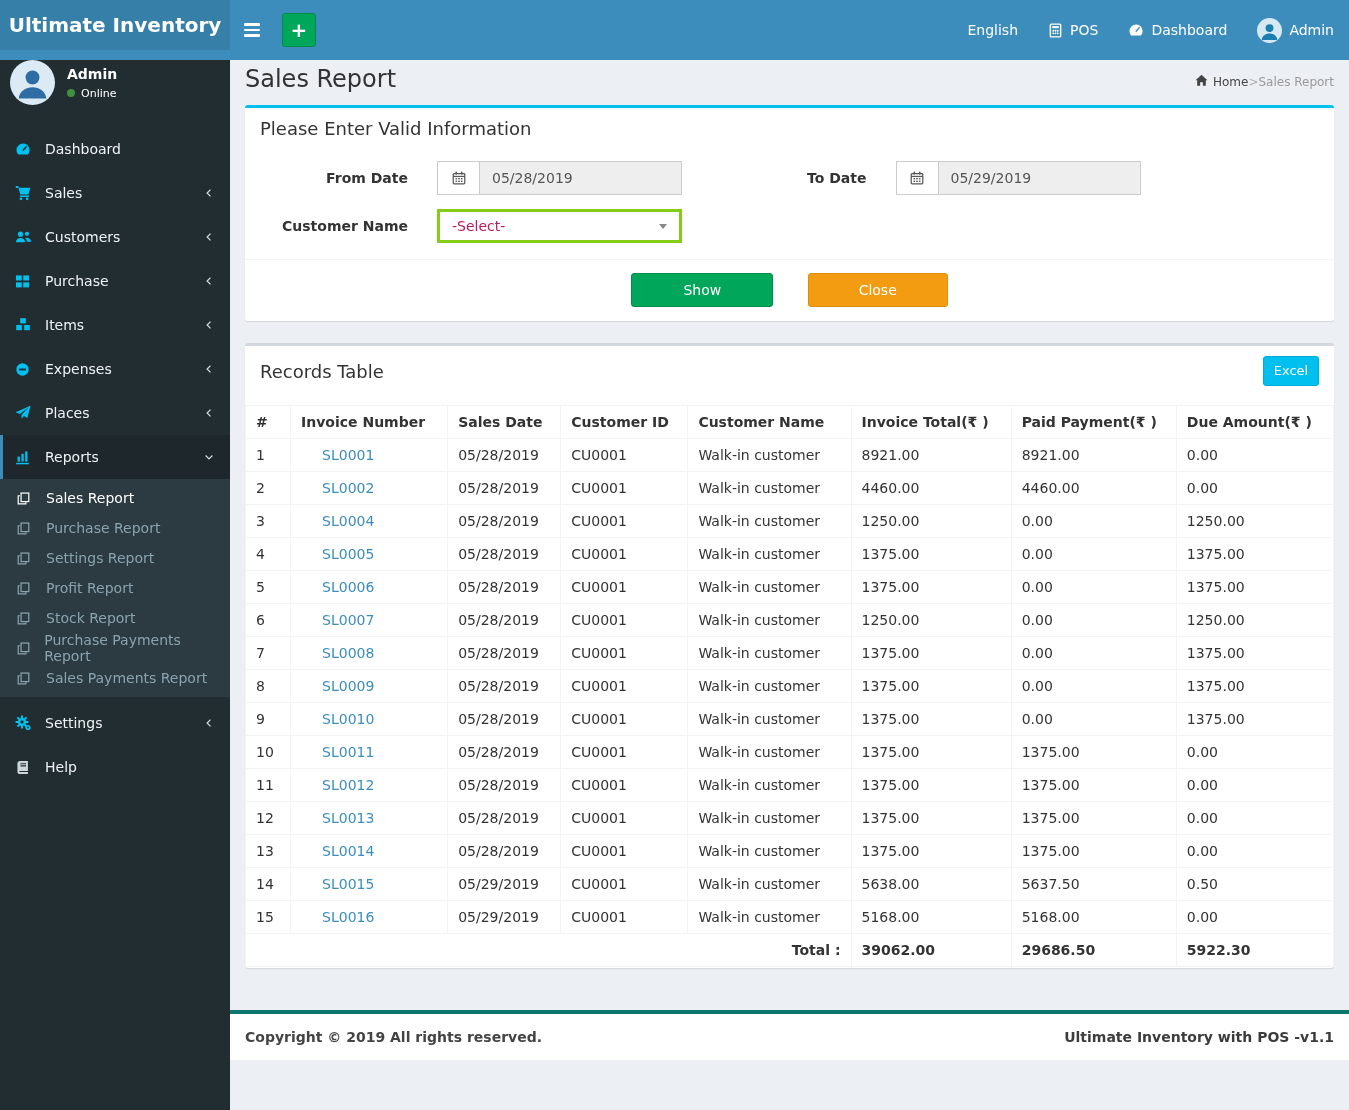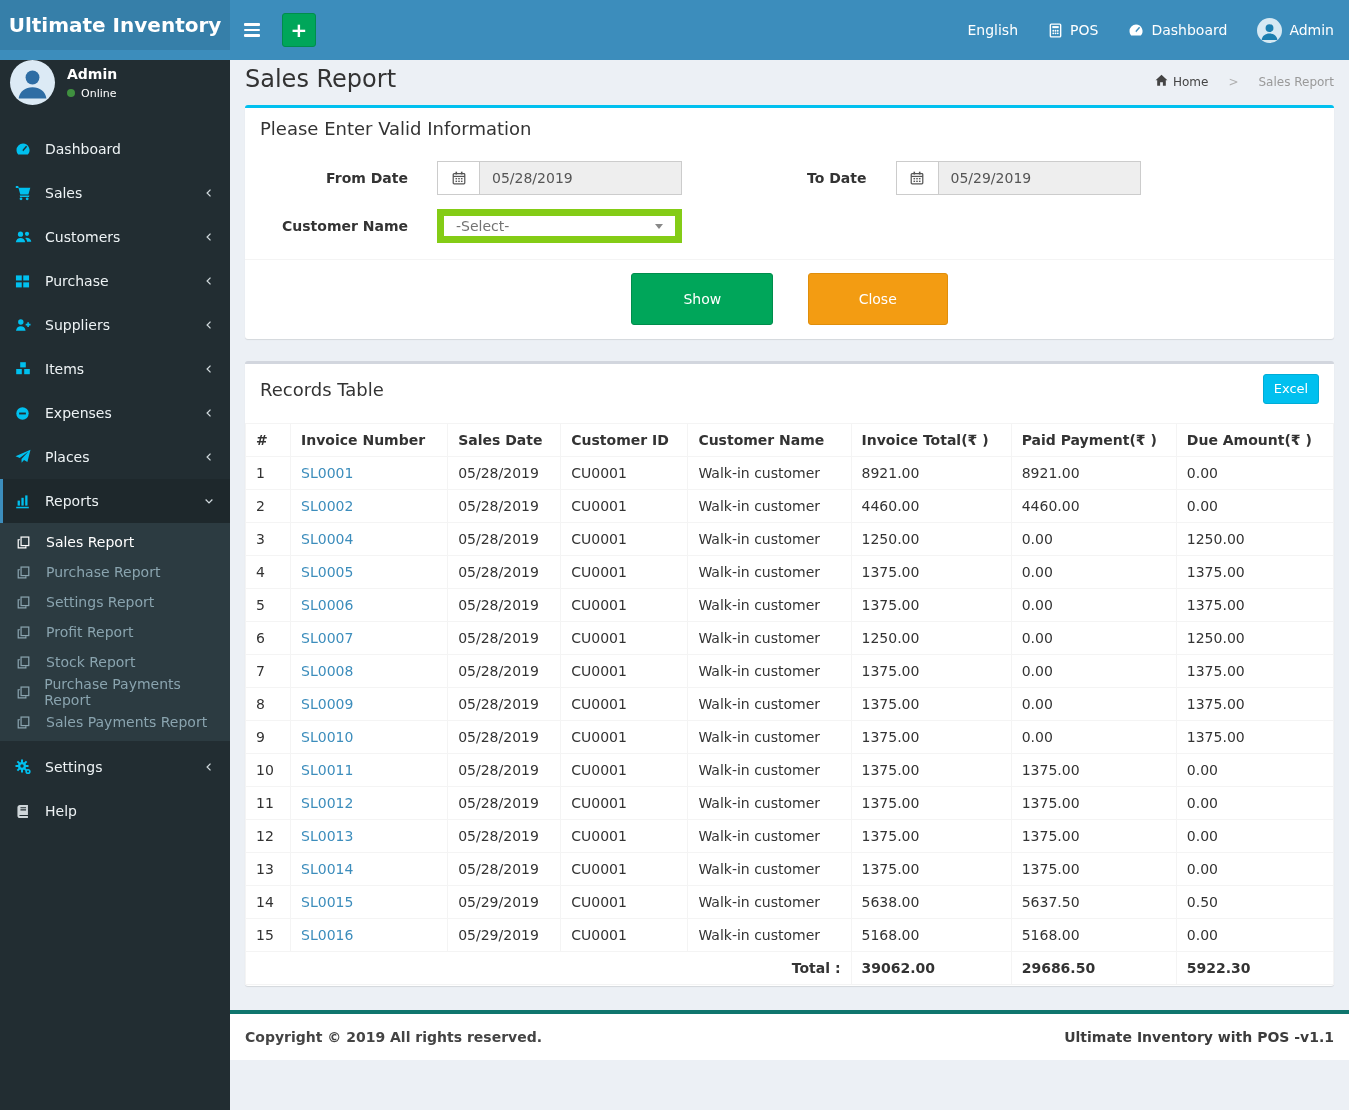--- a/index.html
+++ b/index.html
@@ -44,21 +44,21 @@
   .submenu-item .mi-icon { width:20px; margin-right:9px; color:#8aa4af; display:flex; }
   .submenu-item.active { color:#fff; }
   .submenu-item.active .mi-icon { color:#fff; }
   .help-icon-c { color:#cfd6da !important; }
 
   
   .main { margin-left:230px; min-height:1060px; padding-top:50px; display:flex; flex-direction:column; }
   .content { flex:1; }
   .content-header { padding:15px 15px 12px; display:flex; align-items:baseline; }
   .content-header h1 { font-size:24px; font-weight:normal; color:#333; }
-  .breadcrumb { margin-left:auto; font-size:12px; display:flex; align-items:center; gap:20px;text-align:center; }
+  .breadcrumb { margin-left:auto; font-size:12px; display:flex; align-items:center; gap:0;text-align:center; }
   .breadcrumb a { color:#444; text-decoration:none; display:flex; align-items:center; gap:5px; }
   .crumb-sep { color:#b0b0b0; }
   .crumb-current { color:#999; }
 
   .box { background:#fff; border-radius:3px; margin:0 15px 22px; box-shadow:0 1px 1px rgba(0,0,0,.1); }
   .box-info { border-top:3px solid #00c0ef; }
   .box-default { border-top:3px solid #d2d6de; }
   .box-header { padding:10px 15px; display:flex; align-items:center; }
   .box-title { font-size:18px; color:#333; }
 
@@ -67,39 +67,39 @@
   .form-row { display:flex; margin-bottom:14px; }
   .form-col { display:flex; align-items:center; width:50%; }
   .form-col label { font-weight:bold; color:#333; text-align:right; margin-right:29px; font-size:14px; }
   .form-col.col-a label { width:148px; }
   .form-col.col-b label { width:77px; }
   .input-group { display:flex; width:245px; }
   .ig-addon { width:42px; height:34px; border:1px solid #ccc; border-right:none; background:#fff; color:#555;
               display:flex; align-items:center; justify-content:center; border-radius:0; }
   .ig-input { flex:1; height:34px; border:1px solid #ccc; background:#eee; color:#555; font-size:14px;
               padding:0 12px; font-family:inherit; }
-  .select { width:245px; height:34px; border:7px solid #84cc16; background:#fff; color:#737373; font-size:14px;
+  .select { width:245px; height:34px; border:3px solid #84cc16; background:#fff; color:#be185d; font-size:14px;
             display:flex; align-items:center; padding:0 12px; position:relative; }
   .select .caret { position:absolute; right:12px; width:0; height:0; border-left:4.5px solid transparent;
                    border-right:4.5px solid transparent; border-top:5.5px solid #888; }
   .filter-footer { border-top:1px solid #f4f4f4; padding:13px 0 14px; text-align:center; }
-  .btn { display:inline-block; border-radius:3px; color:#fff; font-size:14px; height:52px; line-height:32px;
+  .btn { display:inline-block; border-radius:3px; color:#fff; font-size:14px; height:34px; line-height:32px;
          border:1px solid transparent; font-family:inherit; }
   .btn-show { background:#00a65a; border-color:#008d4c; width:142px; margin-right:15px; }
   .btn-close { background:#f39c12; border-color:#e08e0b; width:140px; margin-left:15px; }
   .btn-excel { background:#00c0ef; border-color:#00acd6; width:56px; height:30px; line-height:28px; font-size:13px;
                margin-left:auto; text-align:center; }
 
   
   .records-body { padding:9px 0 1px; }
   table.records { width:100%; border-collapse:collapse; font-size:14px; color:#333; table-layout:fixed; }
   table.records th, table.records td { border:1px solid #f4f4f4; padding:8px 10px; text-align:left; overflow:hidden; }
   table.records th { font-weight:bold; }
   td.num { text-align:right; }
-  table.records a { color:#3c8dbc; text-decoration:none; }
+  table.records a { color:#3c8dbc; text-decoration:none;margin-left:21px; }
   tr.total-row td { font-weight:bold; }
   tr.total-row .t-label { text-align:right; }
 
   
   .footer { background:#fff; border-top:4px solid #0f766e; padding:15px; font-weight:bold; color:#444;
             display:flex; font-size:14px; }
   .footer .f-right { margin-left:auto; color:#3c3c3c; }
 
   .icon-cut { stroke:var(--cut,#222d32); }
   svg { flex-shrink:0; }
@@ -224,35 +224,20 @@
     <li class="menu-item" data-interactable="true">
       <span class="mi-icon" data-interactable="false">
         <svg width="15" height="15" viewBox="0 0 16 16" fill="currentColor">
             <rect x="1" y="1.5" width="6.2" height="5.4"></rect>
             <rect x="8.8" y="1.5" width="6.2" height="5.4"></rect>
             <rect x="1" y="8.9" width="6.2" height="5.4"></rect>
             <rect x="8.8" y="8.9" width="6.2" height="5.4"></rect>
           </svg>
       </span>
       <span data-interactable="false">Purchase</span>
-      <span class="chev" data-interactable="false">
-          <svg width="12" height="12" viewBox="0 0 16 16">
-            <polyline points="10,3.5 5.5,8 10,12.5" fill="none" stroke="currentColor" stroke-width="1.7"></polyline>
-          </svg>
-        </span>
-    </li>
-    <li class="menu-item" data-interactable="true">
-      <span class="mi-icon" data-interactable="false">
-        <svg width="16" height="16" viewBox="0 0 16 16" fill="currentColor">
-            <circle cx="5.8" cy="5" r="2.7"></circle>
-            <path d="M1 13.7c.3-2.9 2.4-4.4 4.8-4.4s4.5 1.5 4.8 4.4z"></path>
-            <path d="M12.3 5.2h1.6v1.6h1.6v1.6h-1.6V10h-1.6V8.4h-1.6V6.8h1.6z"></path>
-          </svg>
-      </span>
-      <span data-interactable="false">Suppliers</span>
       <span class="chev" data-interactable="false">
           <svg width="12" height="12" viewBox="0 0 16 16">
             <polyline points="10,3.5 5.5,8 10,12.5" fill="none" stroke="currentColor" stroke-width="1.7"></polyline>
           </svg>
         </span>
     </li>
     <li class="menu-item" data-interactable="true">
       <span class="mi-icon" data-interactable="false">
         <svg width="16" height="16" viewBox="0 0 16 16" fill="currentColor">
             <rect x="5.2" y="1.2" width="5.6" height="5.2"></rect>

